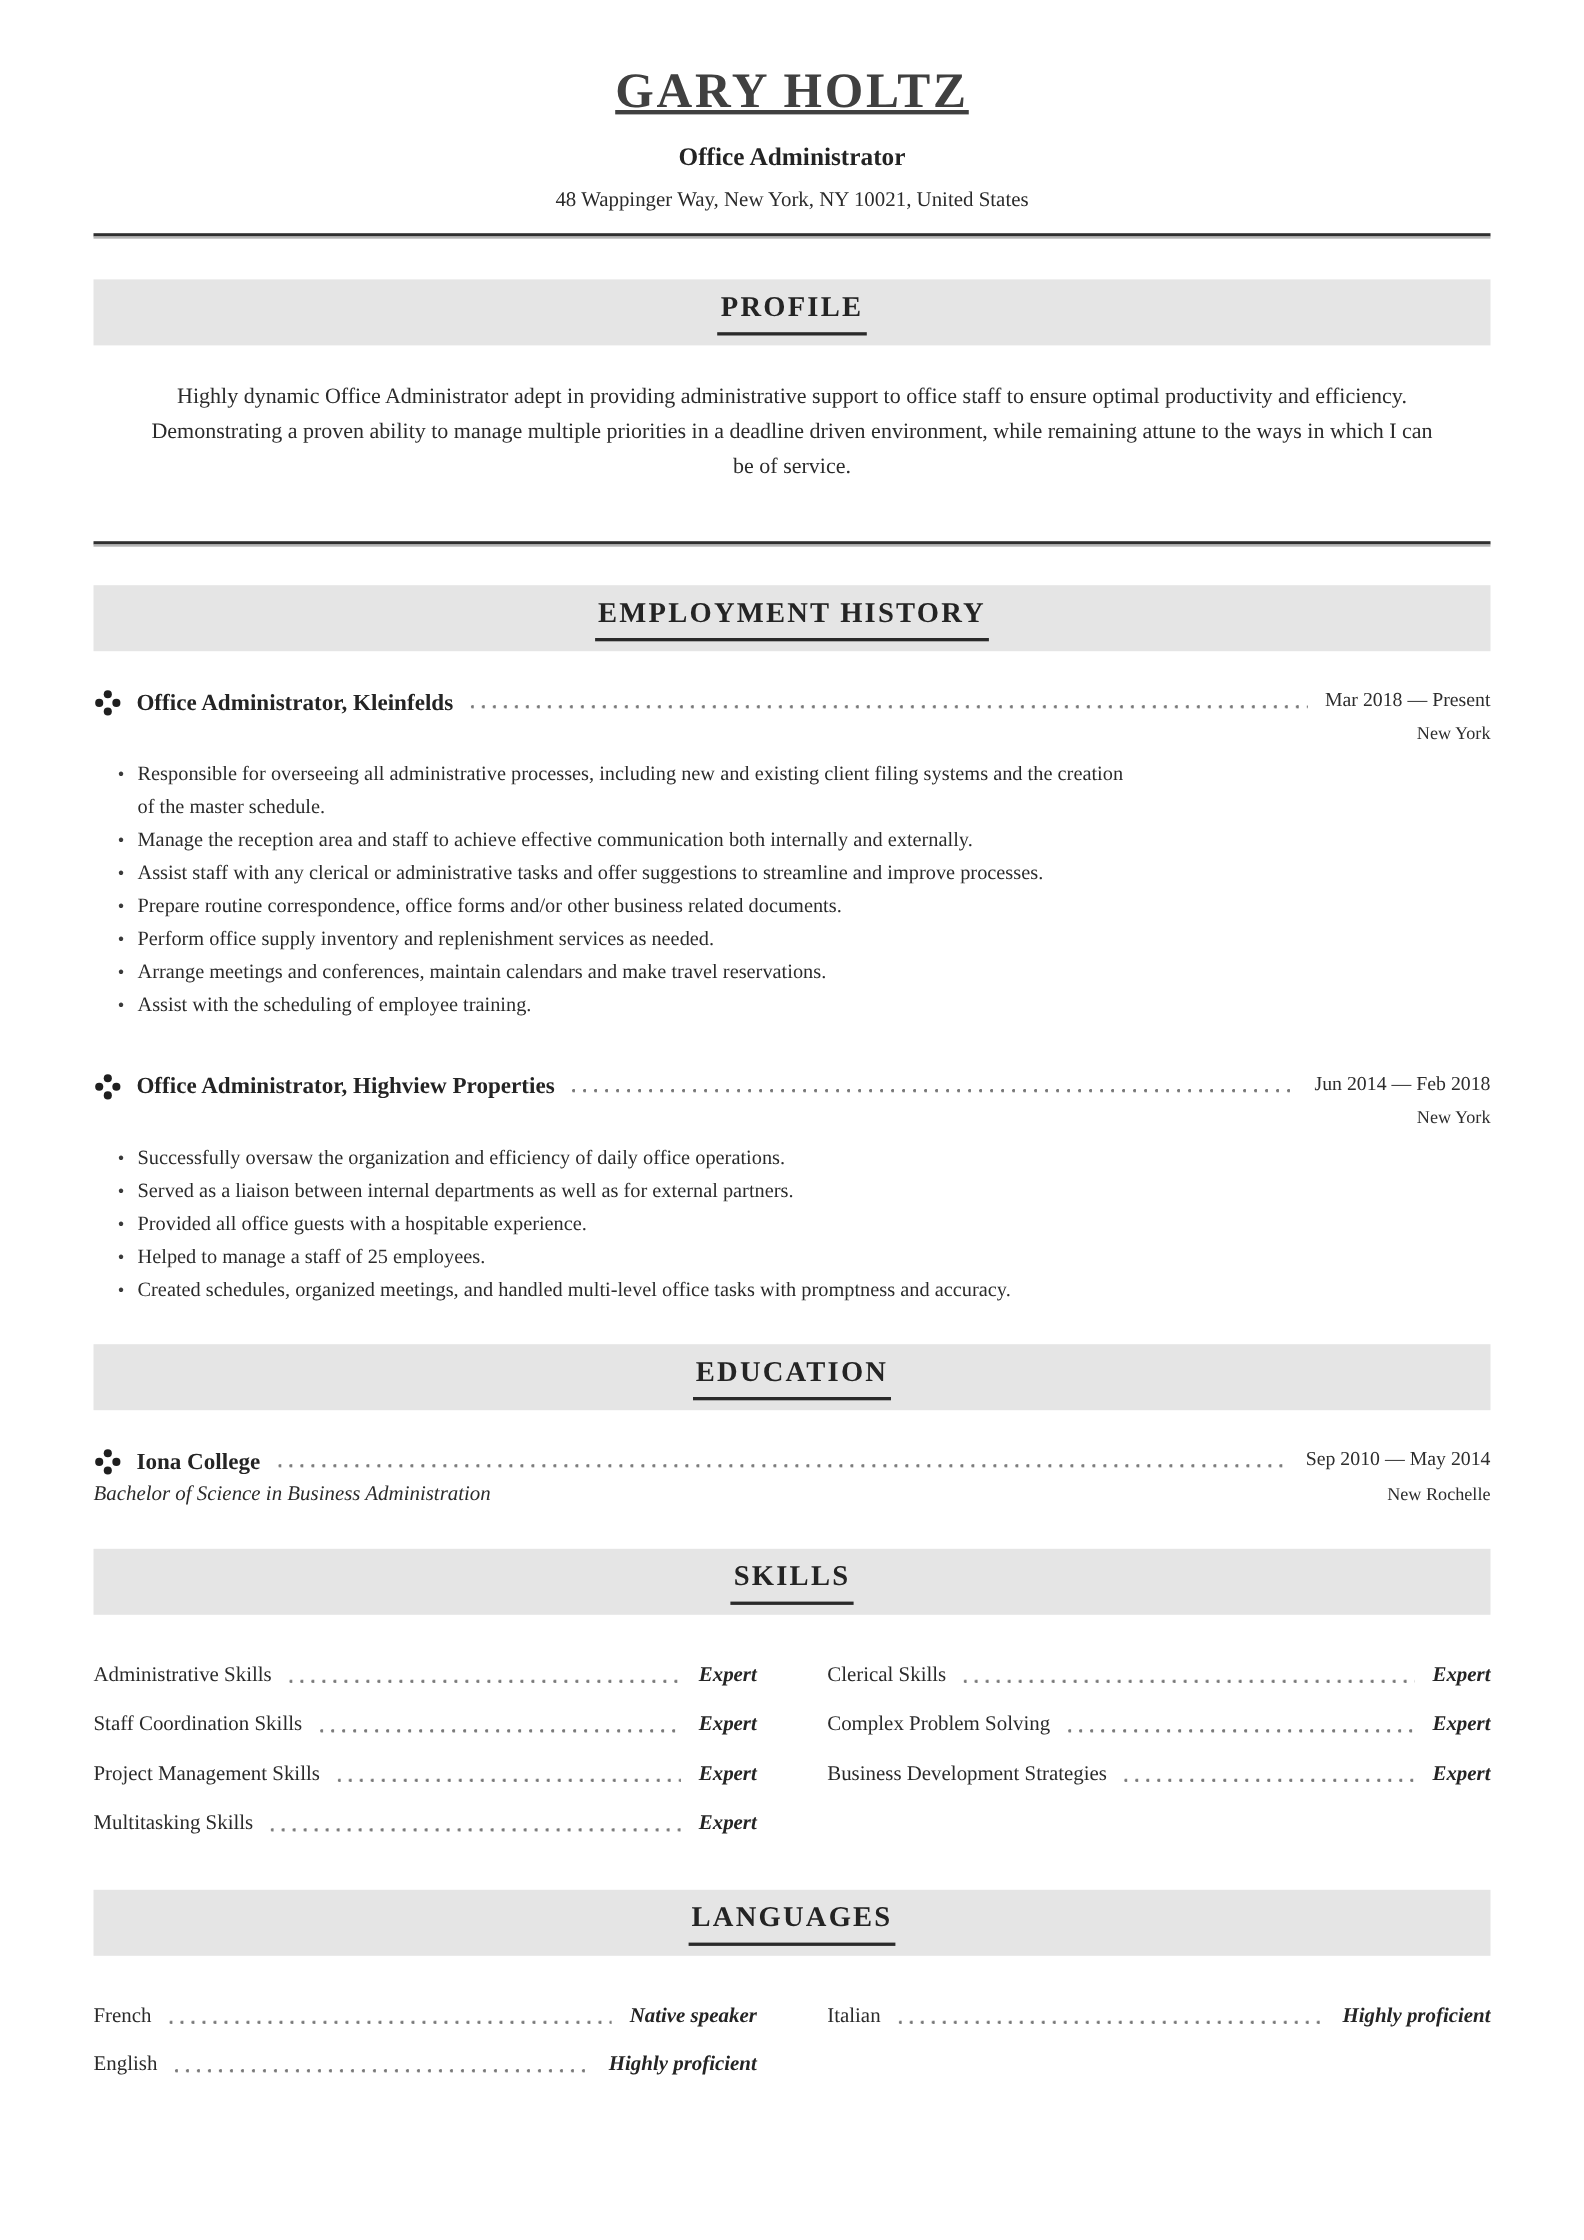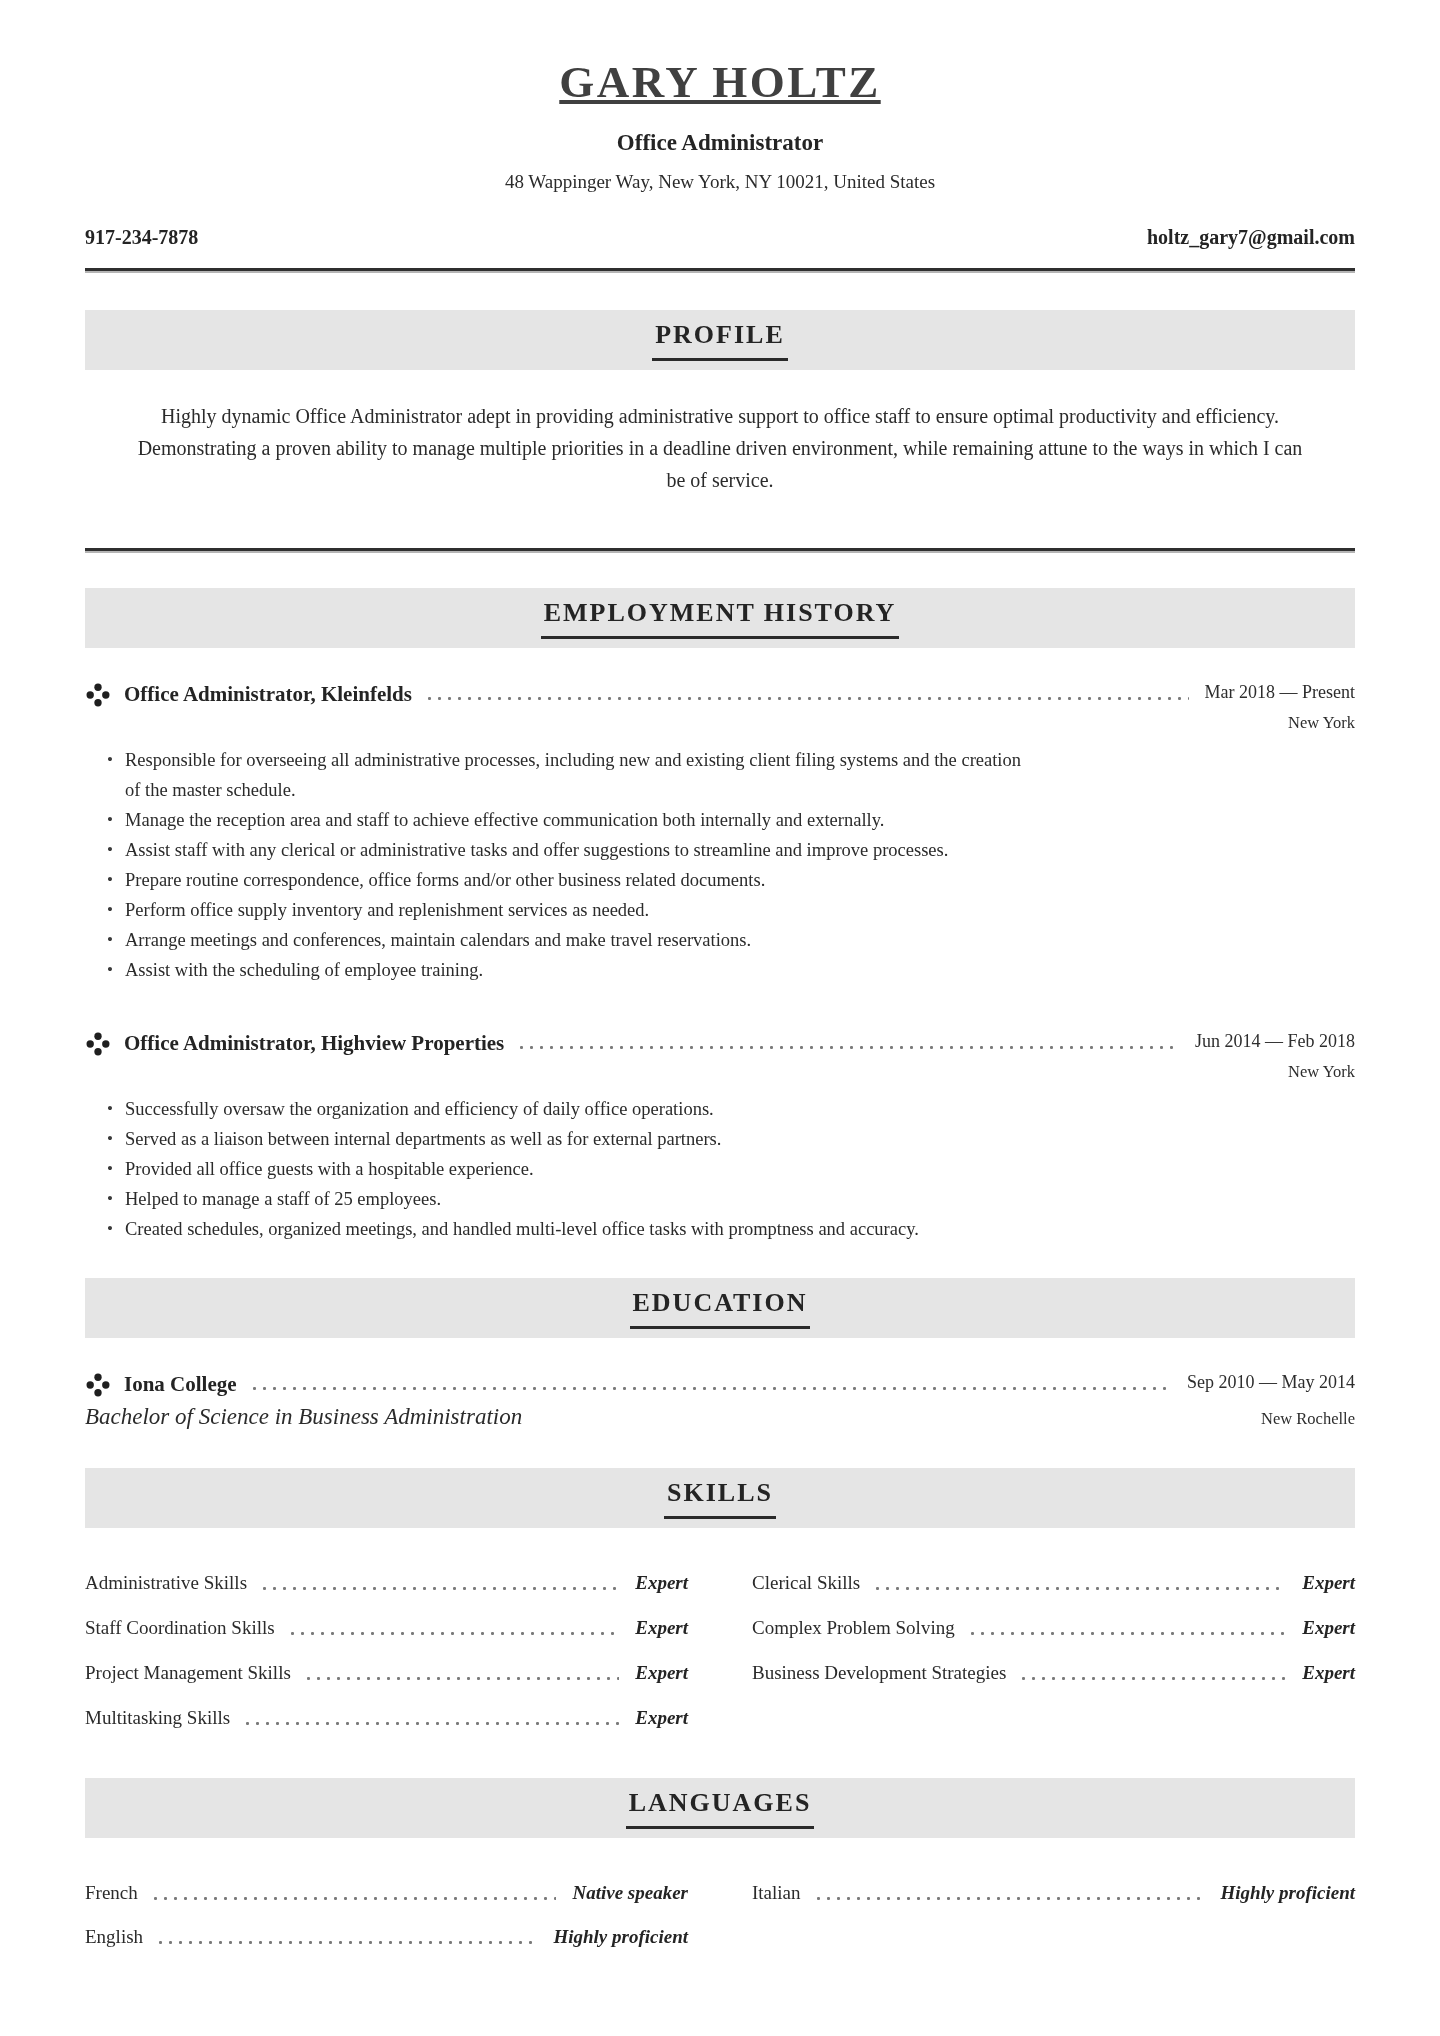--- a/index.html
+++ b/index.html
@@ -66,45 +66,41 @@
   .entry-loc { margin-top: 5px; text-align: right; font-size: 16.5px; color: #2d2d2d; }
 
   ul.bullets { margin: 12px 0 0 22px; padding: 0; list-style: none; max-width: 920px; }
   ul.bullets li {
     position: relative; padding-left: 18px;
     font-size: 18.5px; line-height: 30px; margin: 0;
   }
   ul.bullets li::before { content: "\2022"; position: absolute; left: 0; top: 0; font-size: 17px; color: #3a3a3a; }
 
   .edu-sub { display: flex; justify-content: space-between; align-items: baseline; margin-top: 6px; }
-  .degree { font-style: italic; font-size: 23px; }
+  .degree { font-style: italic; font-size: 19px; }
   .edu-loc { font-size: 16.5px; color: #2d2d2d; }
 
   
   .kv-grid { display: flex; gap: 64px; margin-top: 44px; }
   .kv-col { flex: 1 1 0; min-width: 0; }
   .kv-row { display: flex; align-items: flex-end; margin-bottom: 23px; }
   .kv-row .leader { margin-bottom: 4px; }
   .kv-label { font-size: 19px; white-space: nowrap; }
   .kv-value { font-size: 19px; font-weight: bold; font-style: italic; white-space: nowrap; color: #242424; }
   .lang .kv-row { margin-bottom: 22px; }
 </style>
 </head>
 <body>
 
 <div class="page">
 
   <div class="hdr">
     <h1>GARY HOLTZ</h1>
     <div class="role">Office Administrator</div>
     <div class="addr">48 Wappinger Way, New York, NY 10021, United States</div>
-  </div>
-  <div class="contact-row">
-    <span>917-234-7878</span>
-    <span>holtz_gary7@gmail.com</span>
   </div>
   <div class="rule"></div>
 
   <div class="banner mt-profile">
     <h2>PROFILE</h2>
   </div>
   <p class="profile-text">Highly dynamic Office Administrator adept in providing administrative support to office staff to ensure optimal productivity and efficiency. Demonstrating a proven ability to manage multiple priorities in a deadline driven environment, while remaining attune to the ways in which I can be of service.</p>
   <div class="rule after-profile"></div>
 
   <div class="banner mt-emp">

